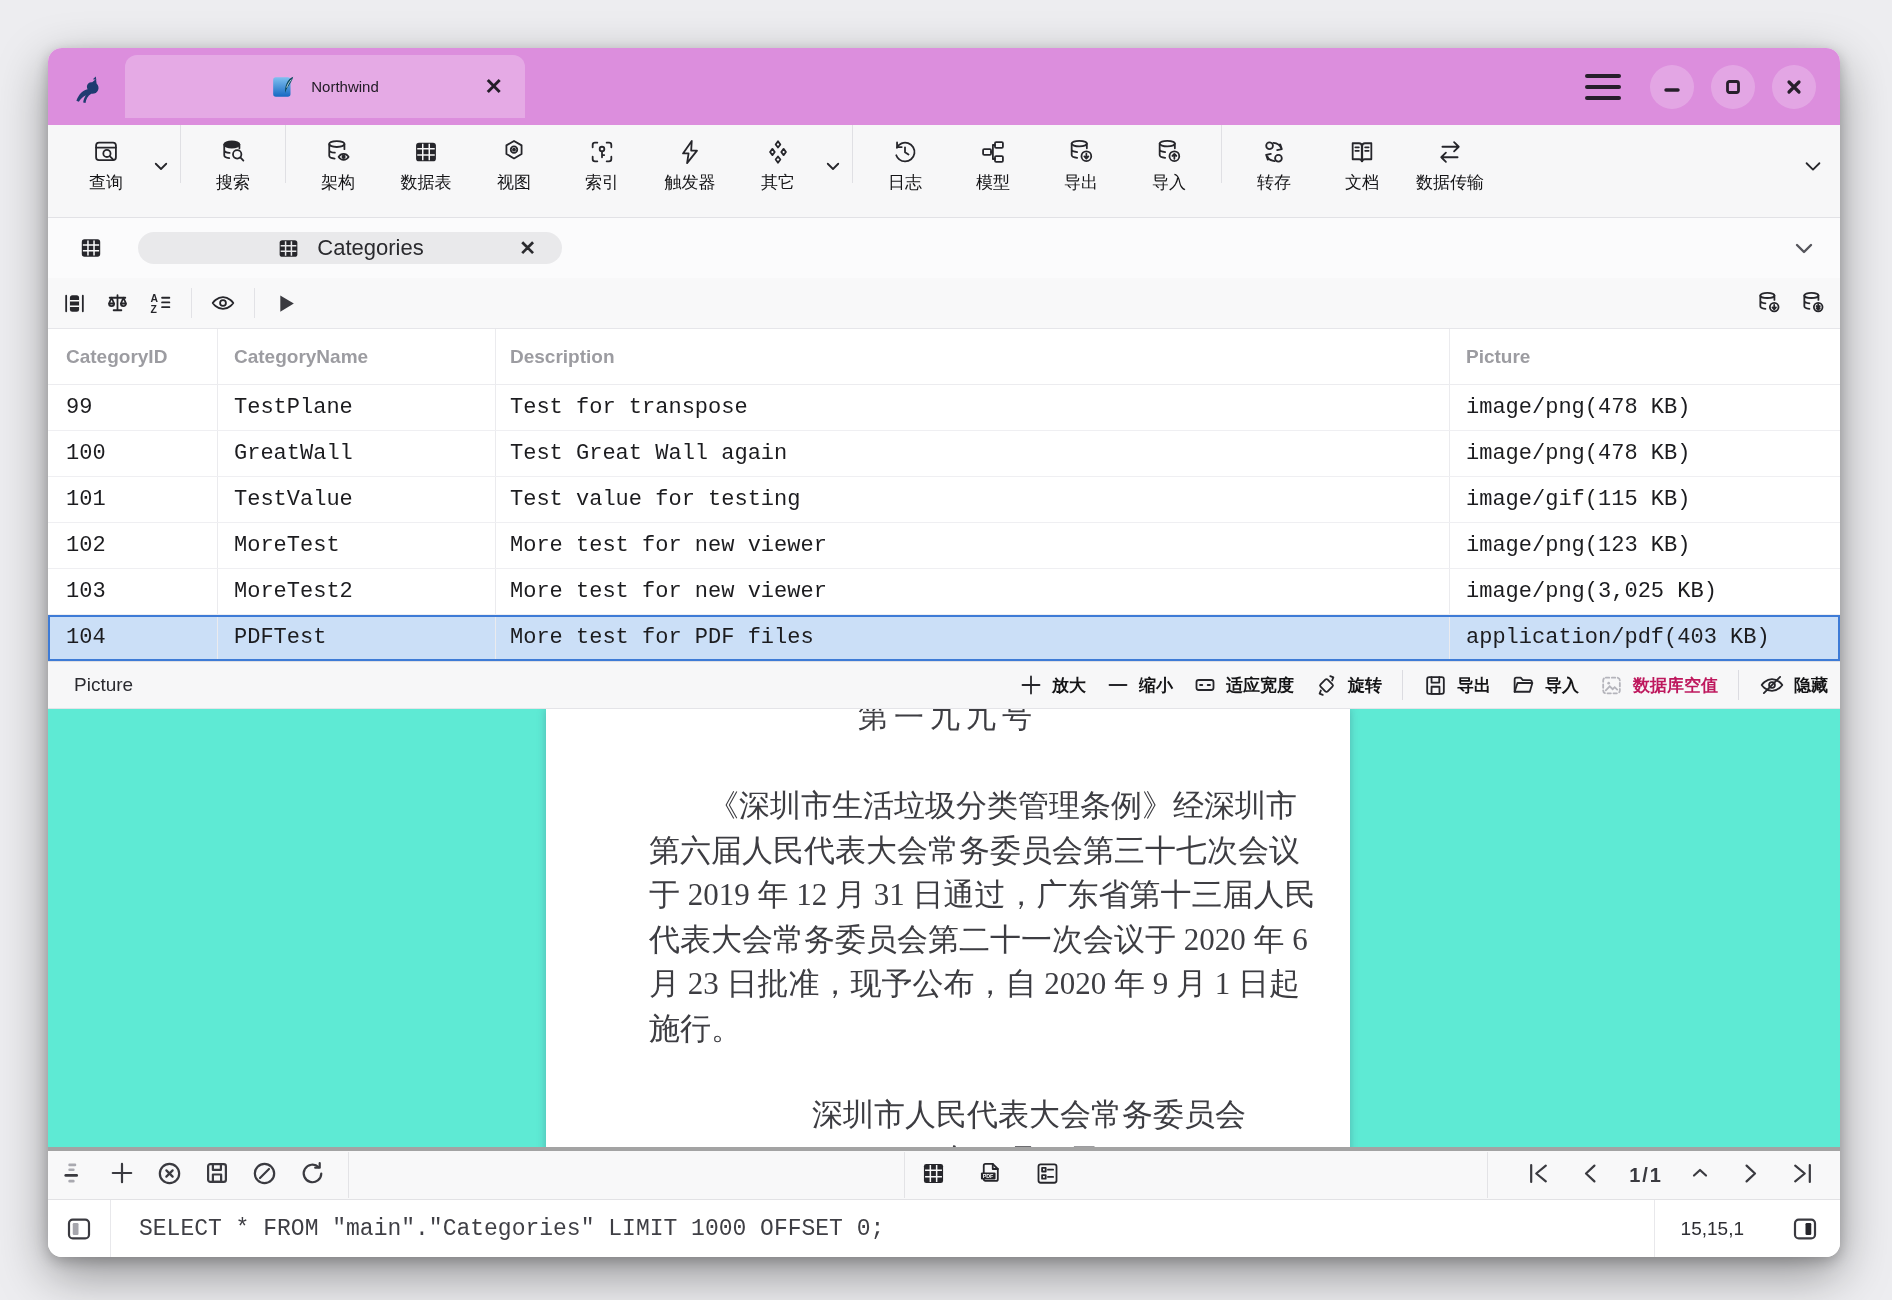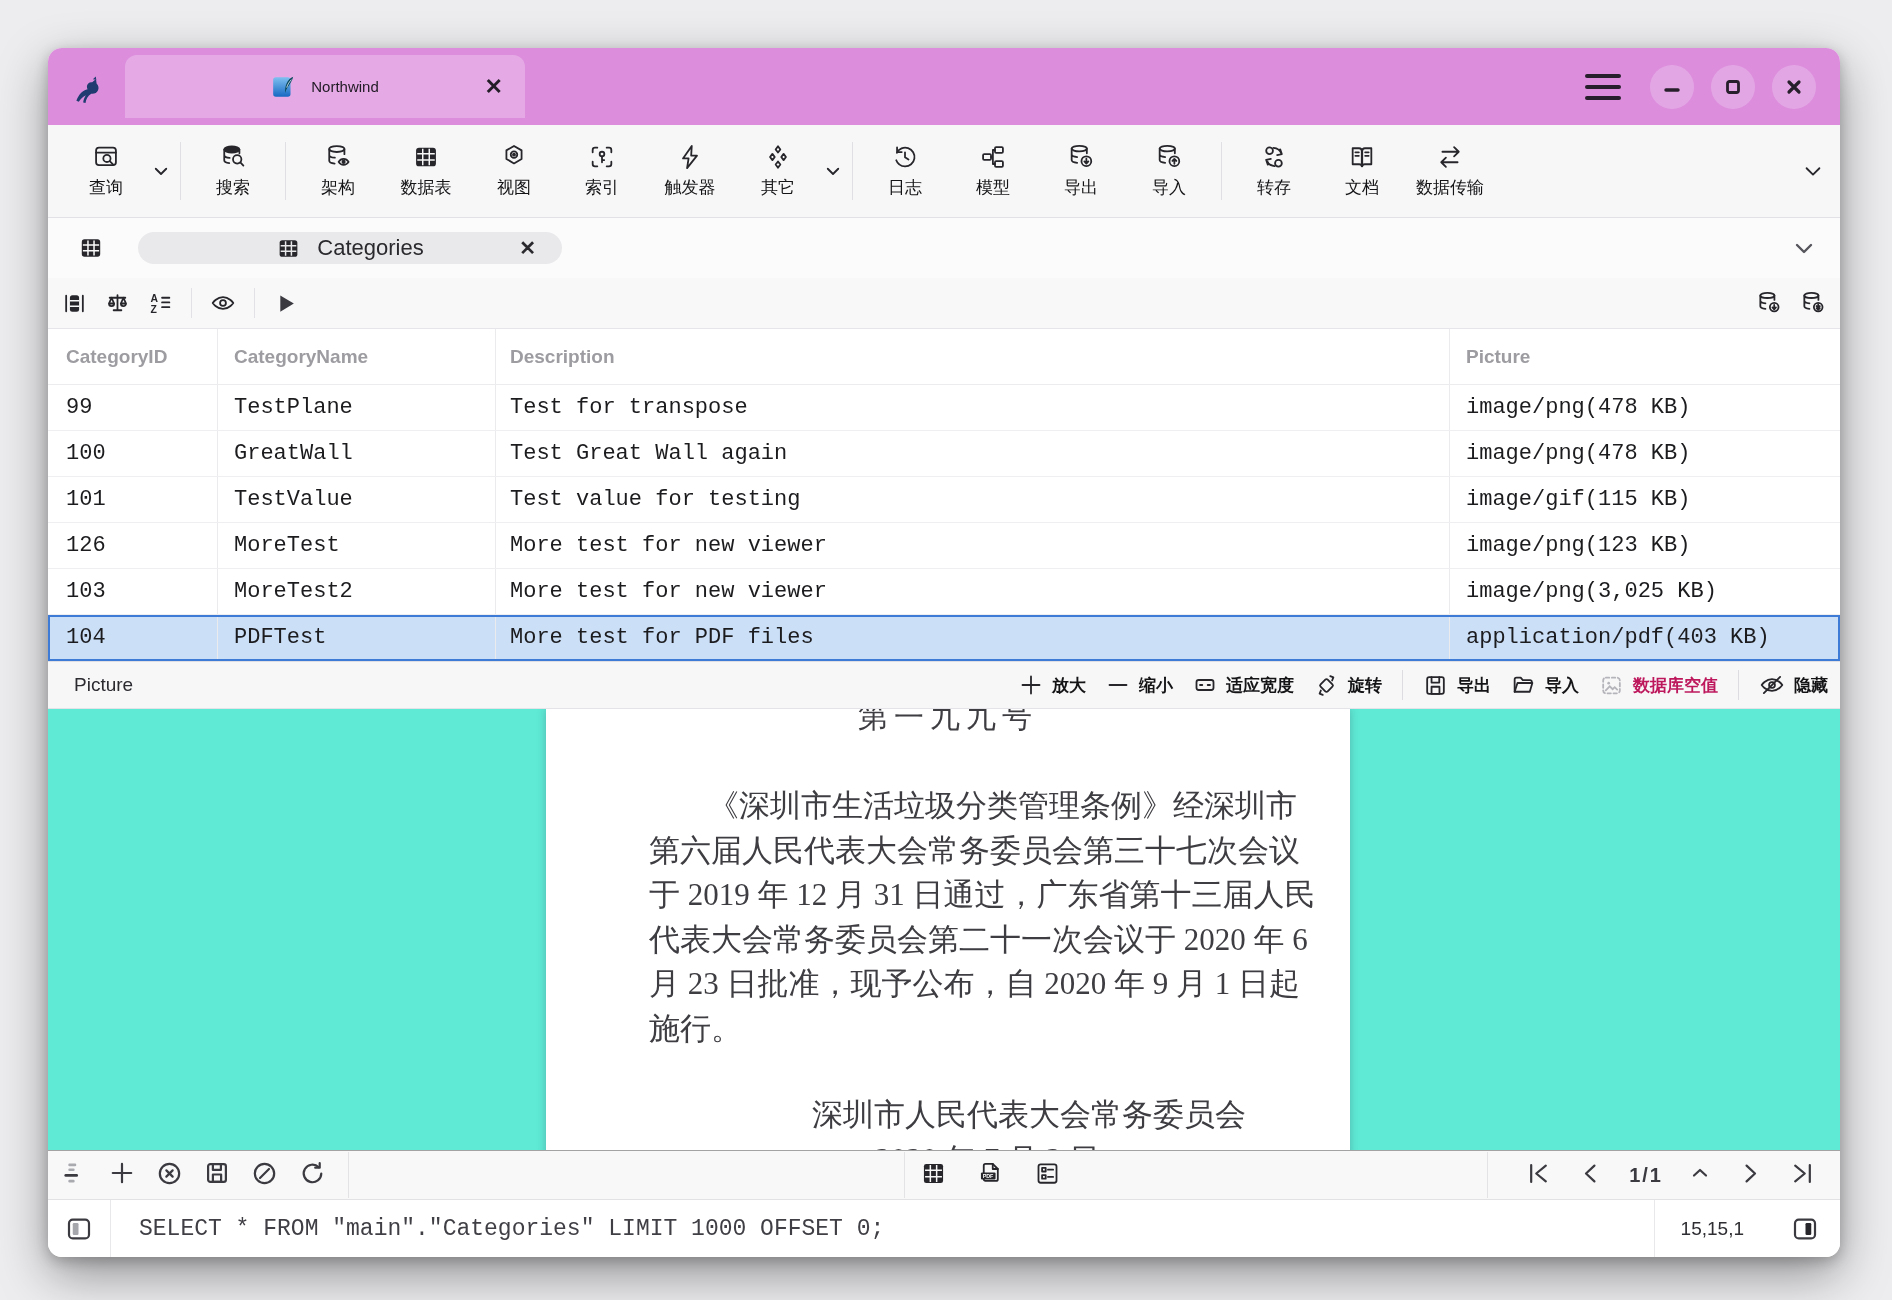--- a/index.html
+++ b/index.html
@@ -13,21 +13,21 @@
   .doc-tab{position:absolute;left:77px;top:7px;width:400px;height:63px;border-radius:12px 12px 0 0;
            background:rgba(255,255,255,.25);display:flex;align-items:center;justify-content:center;gap:14px;}
   .doc-tab .ttl{font-size:15px;color:#201a24;}
   .doc-tab .close-x{position:absolute;right:22px;font-size:22px;font-weight:bold;color:#241d28;line-height:1;}
   .winctl{position:absolute;right:24px;top:0;height:77px;display:flex;align-items:center;gap:17px;}
   .ctl-circle{width:44px;height:44px;border-radius:50%;background:rgba(255,255,255,.22);
               display:flex;align-items:center;justify-content:center;color:#271f2b;}
   .hamburger{width:36px;height:44px;display:flex;flex-direction:column;justify-content:center;gap:7px;margin-right:12px;}
   .hamburger span{display:block;height:4px;background:#271f2b;border-radius:2px;}
   
-  .toolbar{height:92px;background:#f7f7f8;border-bottom:1px solid #e2e2e6;display:flex;align-items:center;
+  .toolbar{height:92px;background:#f7f7f8;border-bottom:1px solid #e2e2e6;display:flex;align-items:flex-start;
            padding:0 14px;flex:none;}
   .tb-item{display:flex;flex-direction:column;align-items:center;justify-content:center;gap:5px;
            min-width:88px;height:82px;border-radius:8px;cursor:default;}
   .tb-item .lbl{font-size:17px;color:#141416;white-space:nowrap;}
   .tb-chev{display:flex;align-items:center;height:82px;margin:0 2px;}
   .tb-sep{width:1px;height:58px;background:#e0e0e4;margin:0 8px;flex:none;}
   .tb-spacer{flex:1;}
   
   .tabbar{height:60px;background:#fbfbfc;display:flex;align-items:center;flex:none;padding:0 16px;}
   .tabbar-left-ico{margin-left:14px;margin-right:34px;display:flex;}
@@ -68,21 +68,21 @@
   .pdf-page{position:absolute;left:498px;top:0;width:804px;height:620px;background:#ffffff;
             box-shadow:0 0 8px rgba(60,80,110,.35);font-family:"Liberation Serif","DejaVu Serif",serif;
             color:#3d3d42;filter:blur(.3px);}
   .pdf-top{margin-top:-14px;text-align:center;font-size:30px;line-height:44px;letter-spacing:6px;}
   .pdf-par{margin-top:45px;padding:0 98px 0 103px;font-size:31px;line-height:44.5px;}
   .pdf-par .ln{white-space:nowrap;}
   .pdf-par .ln.indent{text-indent:1.9em;}
   .pdf-sign{margin-top:42px;text-align:right;padding-right:104px;font-size:31px;line-height:44px;white-space:nowrap;}
   .pdf-date{text-align:right;padding-right:250px;font-size:31px;line-height:44px;margin-top:1px;white-space:nowrap;}
   
-  .bottombar{height:48px;background:#f8f8f9;border-top:1px solid #a3a3a3;display:flex;align-items:center;
+  .bottombar{height:48px;background:#f8f8f9;border-top:4px solid #a3a3a3;display:flex;align-items:center;
              flex:none;padding:0 14px;position:relative;}
   .bb-group{display:flex;align-items:center;gap:21px;}
   .bb-sep{width:1px;height:46px;background:#e3e3e6;margin:0 12px;}
   .bb-mid{position:absolute;left:872px;display:flex;align-items:center;gap:30px;}
   .bb-mid .bb-sep{position:absolute;left:-28px;}
   .bb-nav{margin-left:auto;display:flex;align-items:center;gap:25px;padding-right:10px;}
   .bb-page{font-size:20px;font-weight:bold;color:#3a3a40;letter-spacing:2px;}
   
   .sqlbar{height:57px;background:#ffffff;border-top:1px solid #e2e2e5;display:flex;align-items:center;flex:none;}
   .sql-left{width:62px;height:100%;display:flex;align-items:center;justify-content:center;border-right:1px solid #e8e8eb;flex:none;}
@@ -433,21 +433,21 @@
           </div>
 
           <div class="drow">
             <div class="cell c-id">101</div>
             <div class="cell c-name">TestValue</div>
             <div class="cell c-desc">Test value for testing</div>
             <div class="cell c-pic">image/gif(115 KB)</div>
           </div>
 
           <div class="drow">
-            <div class="cell c-id">126</div>
+            <div class="cell c-id">102</div>
             <div class="cell c-name">MoreTest</div>
             <div class="cell c-desc">More test for new viewer</div>
             <div class="cell c-pic">image/png(123 KB)</div>
           </div>
 
           <div class="drow">
             <div class="cell c-id">103</div>
             <div class="cell c-name">MoreTest2</div>
             <div class="cell c-desc">More test for new viewer</div>
             <div class="cell c-pic">image/png(3,025 KB)</div>

